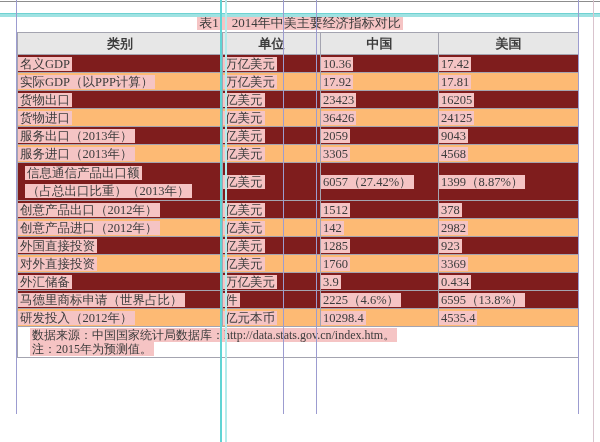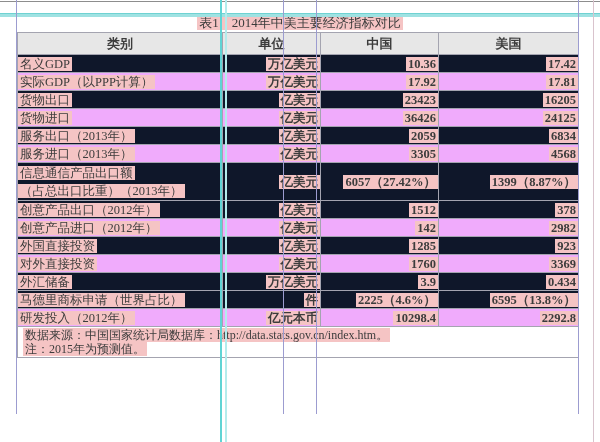--- a/index.html
+++ b/index.html
@@ -24,28 +24,28 @@
   .title-row{position:absolute;left:0;top:15px;width:600px;text-align:center;font-size:13px;line-height:15px;z-index:2;}
   .hl{background:#f5c4c4;padding:0 2px;}
   table.main{
     position:absolute;left:17px;top:32px;border-collapse:collapse;table-layout:fixed;z-index:1;
   }
   table.main td,table.main th{
     border:1px solid #a4a4b0;font-size:12.5px;line-height:14px;padding:0;overflow:hidden;white-space:nowrap;
   }
   tr.hdr{height:22px;background:#e7e7e7;margin-left:16px;}
   tr.hdr th{font-weight:bold;text-align:center;font-size:13px;}
-  tr.r{height:18px;background:#0f172a;}
-  tr.r.alt{background:#f0abfc;}
+  tr.r{height:18px;background:#7f1d1d;}
+  tr.r.alt{background:#fdba74;}
   tr.r.tall{height:38px;}
   td.cat{text-align:left;padding-left:6px;}
-  td.unit,td.val{text-align:right;font-weight:bold;}
+  td.unit,td.val{text-align:left;}
   tr.foot{height:30px;background:#ffffff;}
   tr.foot td{text-align:left;padding:1px 0 1px 5px;font-size:12px;line-height:14px;white-space:nowrap;}
-  .line{display:block;}
+  .line{display:block;padding-left:7px;}
   .cat .line{line-height:18px;}
 </style>
 </head>
 <body>
 
 <div class="canvas">
   <div class="top-rule"></div>
   <div class="guide-h"></div>
 
   <div class="title-row">
@@ -88,21 +88,21 @@
       <tr class="r alt">
         <td class="cat"><span class="hl">货物进口</span></td>
         <td class="unit"><span class="hl">亿美元</span></td>
         <td class="val"><span class="hl">36426</span></td>
         <td class="val"><span class="hl">24125</span></td>
       </tr>
       <tr class="r">
         <td class="cat"><span class="hl">服务出口（2013年）</span></td>
         <td class="unit"><span class="hl">亿美元</span></td>
         <td class="val"><span class="hl">2059</span></td>
-        <td class="val"><span class="hl">6834</span></td>
+        <td class="val"><span class="hl">9043</span></td>
       </tr>
       <tr class="r alt">
         <td class="cat"><span class="hl">服务进口（2013年）</span></td>
         <td class="unit"><span class="hl">亿美元</span></td>
         <td class="val"><span class="hl">3305</span></td>
         <td class="val"><span class="hl">4568</span></td>
       </tr>
 
       <tr class="r tall">
         <td class="cat">
@@ -147,21 +147,21 @@
       <tr class="r">
         <td class="cat"><span class="hl">马德里商标申请（世界占比）</span></td>
         <td class="unit"><span class="hl">件</span></td>
         <td class="val"><span class="hl">2225（4.6%）</span></td>
         <td class="val"><span class="hl">6595（13.8%）</span></td>
       </tr>
       <tr class="r alt">
         <td class="cat"><span class="hl">研发投入（2012年）</span></td>
         <td class="unit"><span class="hl">亿元本币</span></td>
         <td class="val"><span class="hl">10298.4</span></td>
-        <td class="val"><span class="hl">2292.8</span></td>
+        <td class="val"><span class="hl">4535.4</span></td>
       </tr>
 
       <tr class="foot">
         <td colspan="4">
           <span class="line"><span class="hl">数据来源：中国国家统计局数据库：http://data.stats.gov.cn/index.htm。</span></span>
           <span class="line"><span class="hl">注：2015年为预测值。</span></span>
         </td>
       </tr>
     </tbody>
   </table>

